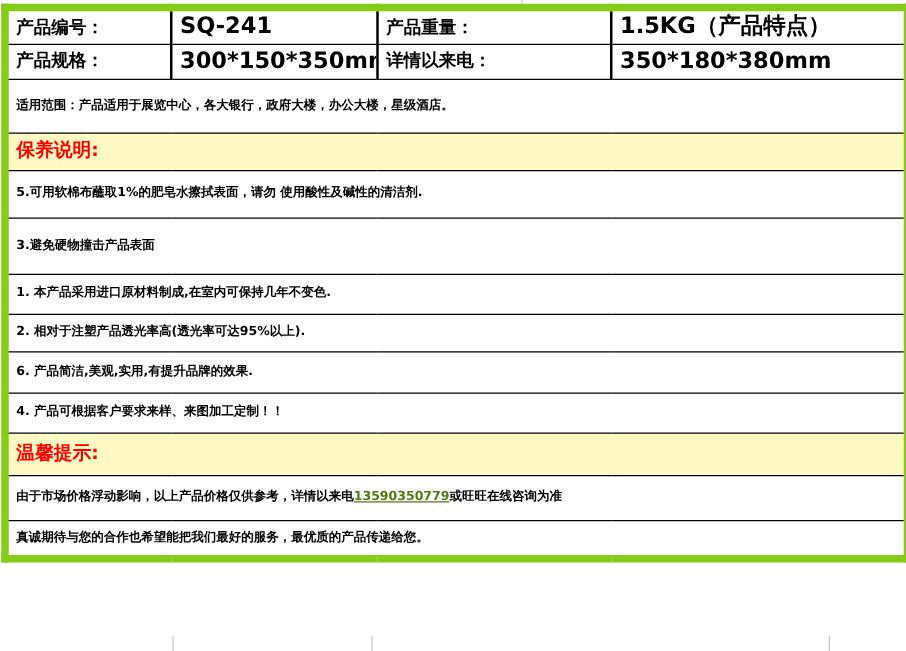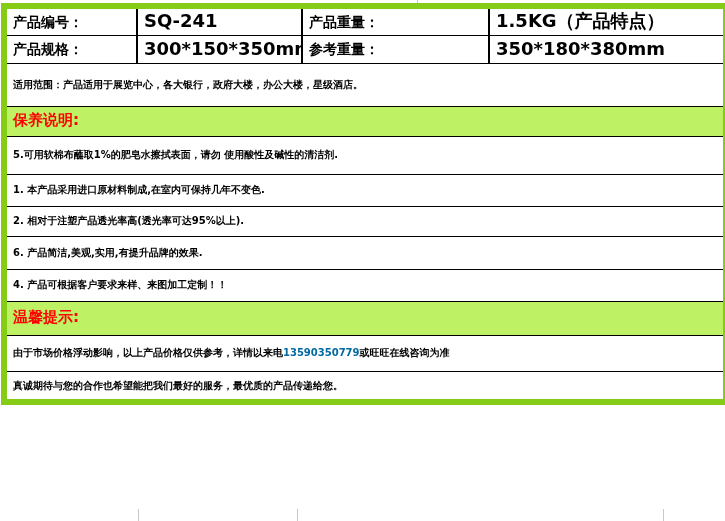--- a/index.html
+++ b/index.html
@@ -23,24 +23,24 @@
     border:1px solid #000;
     font-weight:bold;color:#000;
     padding:0 6px;vertical-align:middle;
     overflow:hidden;white-space:nowrap;
     font-size:14px;line-height:1.15;
   }
   tr.kv td{border-left-width:2px;border-right-width:2px;}
   td.lab{font-size:14px;}
   td.val{font-size:18px;}
   tr.section td{
-    background:#bef264;color:#FF0000;font-size:15px;
+    background:#fef9c3;color:#FF0000;font-size:15px;
   }
   td.full{font-size:10px;}
-  .phone{color:#0369a1;}
+  .phone{color:#4d7c0f;text-decoration:underline;}
 </style>
 </head>
 <body>
 
 <div class="screen">
 
   <div class="sliver top-sliver">
     <div class="vline" style="left:417px"></div>
   </div>
 
@@ -54,33 +54,36 @@
     <tbody>
       <tr class="kv" style="height:29px">
         <td class="lab">产品编号：</td>
         <td class="val">SQ-241</td>
         <td class="lab">产品重量：</td>
         <td class="val">1.5KG（产品特点）</td>
       </tr>
       <tr class="kv" style="height:28px">
         <td class="lab">产品规格：</td>
         <td class="val">300*150*350mm</td>
-        <td class="lab">参考重量：</td>
+        <td class="lab">详情以来电：</td>
         <td class="val">350*180*380mm</td>
       </tr>
 
       <tr style="height:43px">
         <td class="full" colspan="4">适用范围：产品适用于展览中心，各大银行，政府大楼，办公大楼，星级酒店。</td>
       </tr>
 
       <tr class="section" style="height:30px">
         <td colspan="4">保养说明:</td>
       </tr>
       <tr style="height:38px">
         <td class="full" colspan="4">5.可用软棉布蘸取1%的肥皂水擦拭表面，请勿 使用酸性及碱性的清洁剂.</td>
+      </tr>
+      <tr style="height:45px">
+        <td class="full" colspan="4">3.避免硬物撞击产品表面</td>
       </tr>
 
       <tr style="height:32px">
         <td class="full" colspan="4">1. 本产品采用进口原材料制成,在室内可保持几年不变色.</td>
       </tr>
       <tr style="height:30px">
         <td class="full" colspan="4">2. 相对于注塑产品透光率高(透光率可达95%以上).</td>
       </tr>
       <tr style="height:33px">
         <td class="full" colspan="4">6. 产品简洁,美观,实用,有提升品牌的效果.</td>

